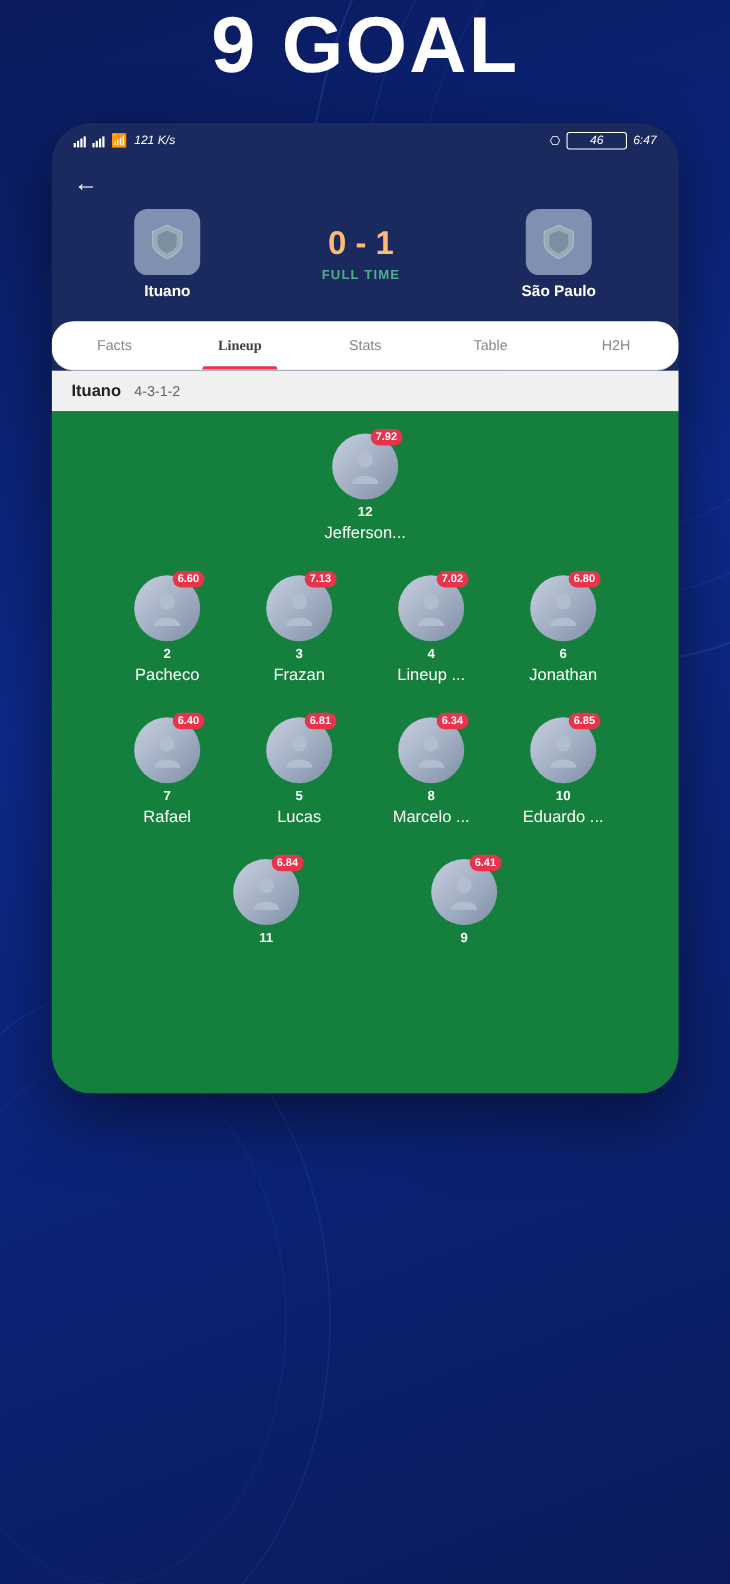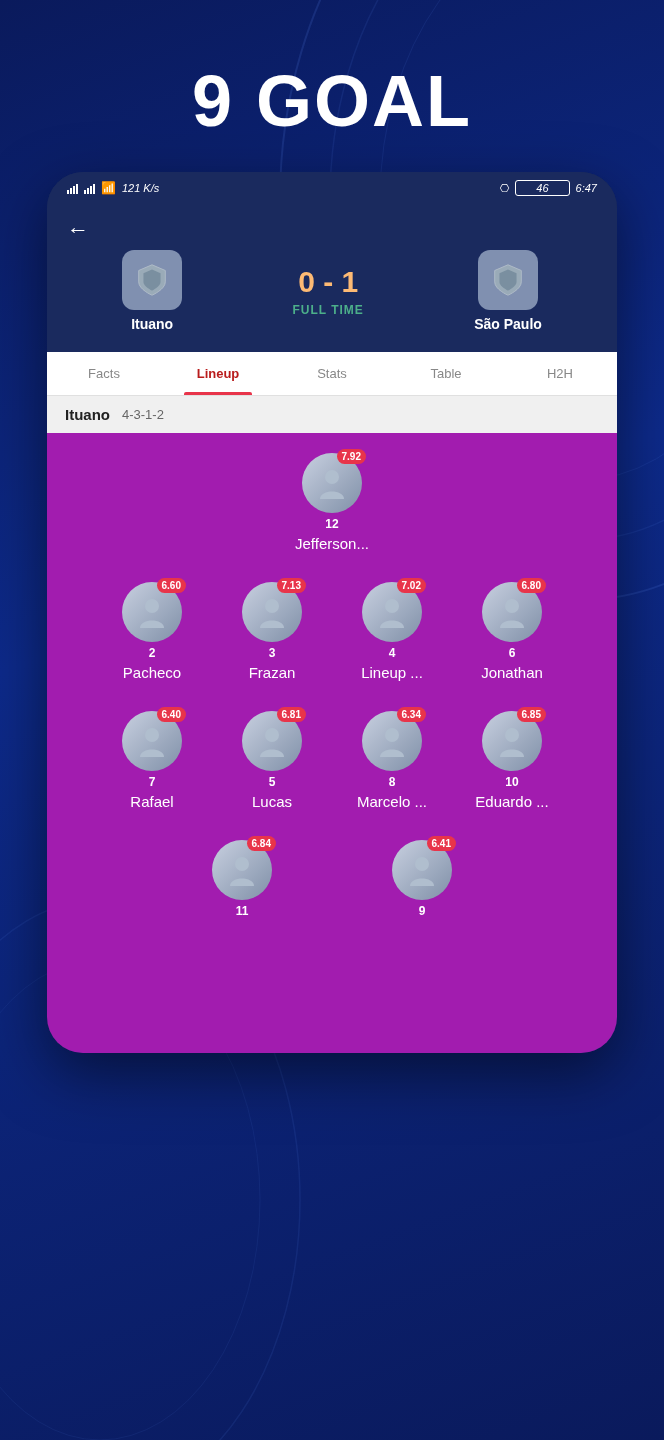--- a/index.html
+++ b/index.html
@@ -25,21 +25,20 @@
     .bg-decoration svg {
       width: 100%; height: 100%;
     }
 
     
     .big-title {
       color: white;
       font-size: 72px;
       font-weight: 900;
       text-align: right;
-      margin-top: 60px;
       z-index: 10;
       letter-spacing: 2px;
     }
 
     
     .phone {
       width: 570px;
       background: #1a2a5e;
       border-radius: 36px;
       overflow: hidden;
@@ -143,34 +142,36 @@
       font-size: 12px;
       font-weight: 700;
       letter-spacing: 1px;
     }
 
     
     .tabs {
       background: white;
       display: flex;
       border-bottom: 1px solid #e0e0e0;
+      border-radius: 20px;
     }
     .tab {
       flex: 1;
       text-align: center;
       padding: 14px 4px;
       font-size: 13px;
       color: #888;
       cursor: pointer;
       position: relative;
       font-weight: 500;
     }
     .tab.active {
-      color: #b91c1c;
+      color: #404040;
       font-weight: 700;
+      font-family: Liberation Serif, serif;
     }
     .tab.active::after {
       content: '';
       position: absolute;
       bottom: 0;
       left: 20%;
       right: 20%;
       height: 3px;
       background: #e8344a;
       border-radius: 2px 2px 0 0;
@@ -189,21 +190,21 @@
       font-weight: 700;
       color: #222;
     }
     .lineup-formation {
       font-size: 13px;
       color: #666;
     }
 
     
     .pitch {
-      background: #a21caf;
+      background: #15803d;
       min-height: 620px;
       position: relative;
       display: flex;
       flex-direction: column;
       align-items: center;
       padding: 20px 28px;
       gap: 30px;
     }
 
     

